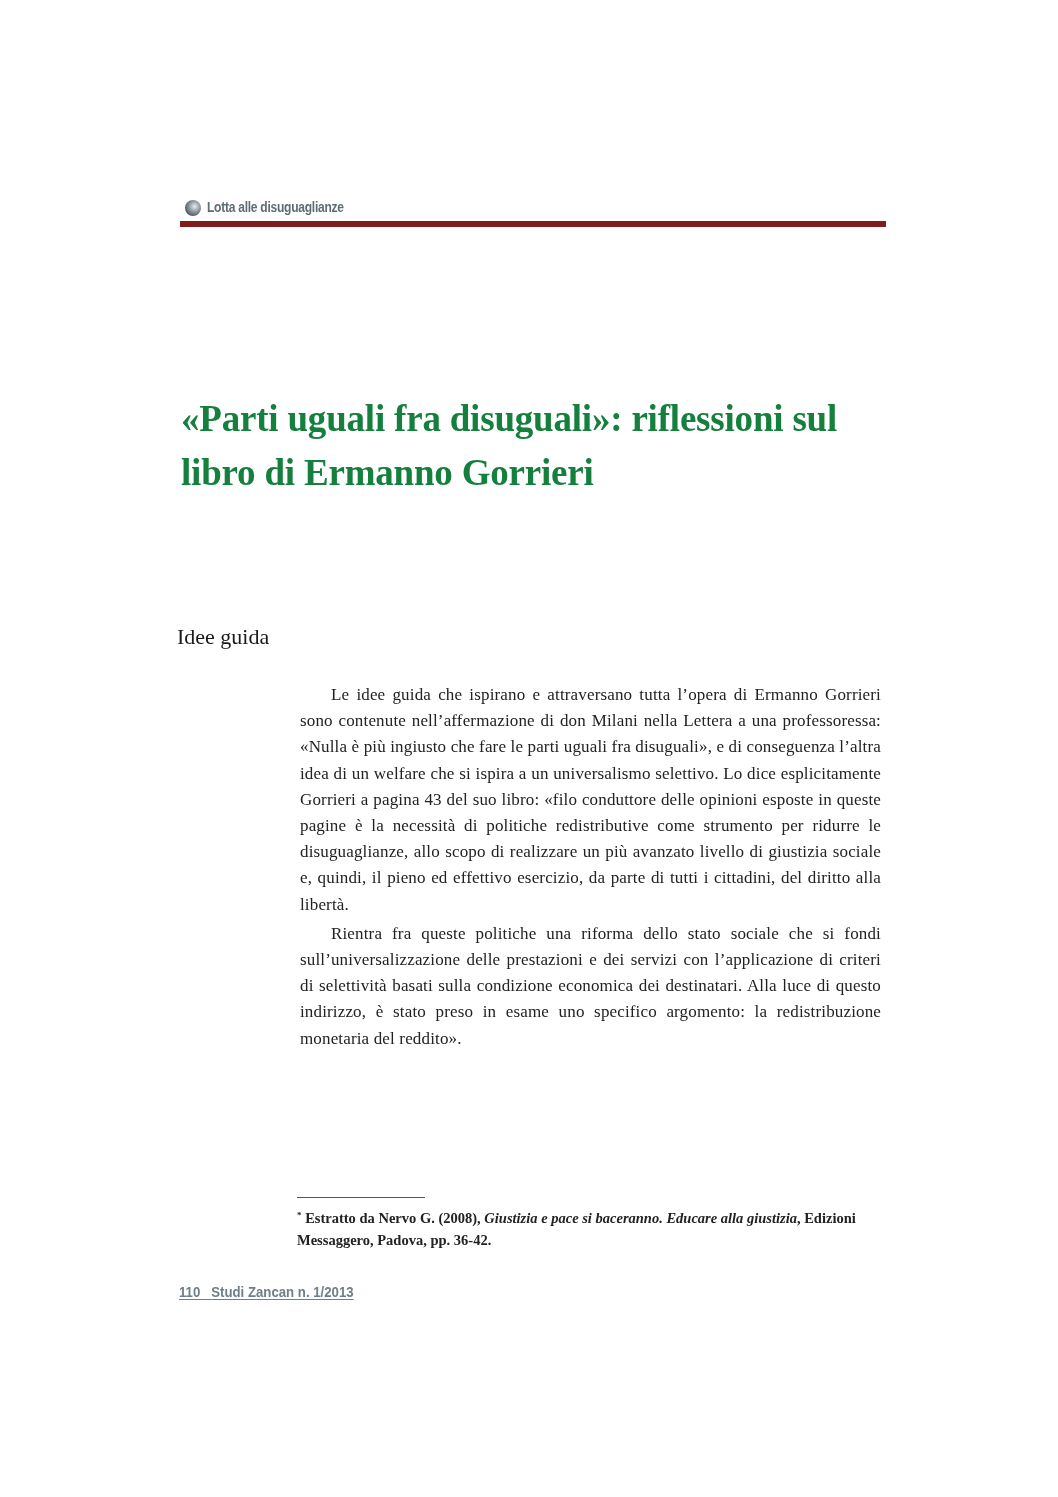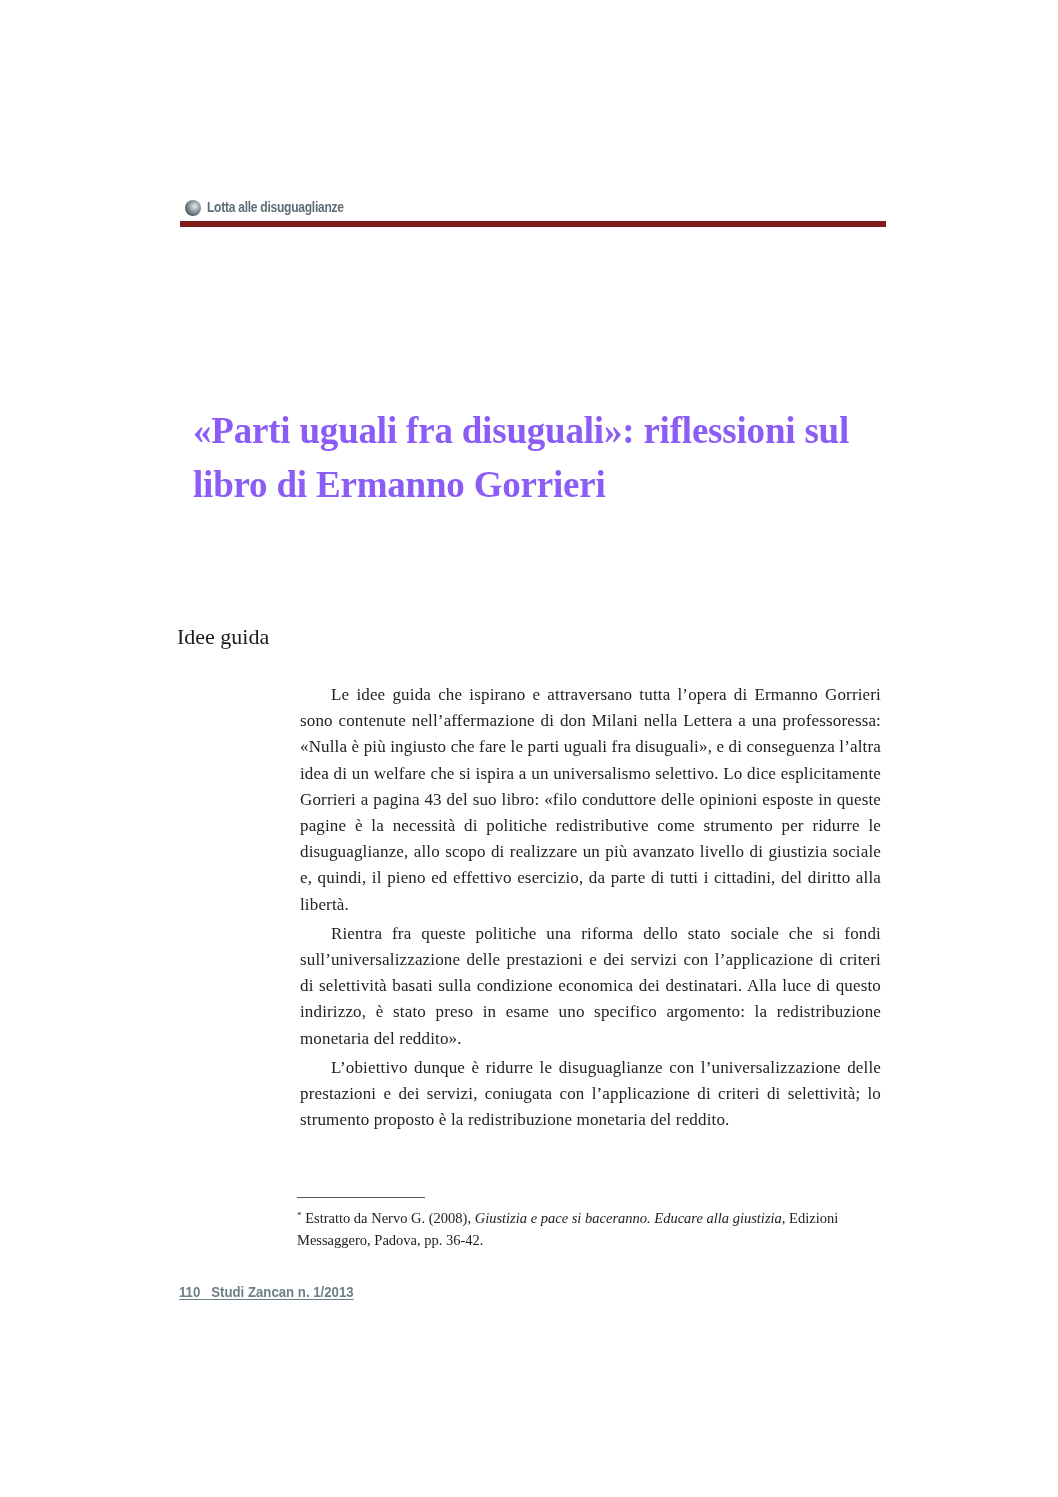--- a/index.html
+++ b/index.html
@@ -47,22 +47,22 @@
     }
     .title {
       position: absolute;
       left: 177px;
       top: 388px;
       width: 720px;
       font-family: "Liberation Serif", "DejaVu Serif", serif;
       font-weight: bold;
       font-size: 37px;
       line-height: 54px;
-      color: #8b5cf6;
-      margin: 16px;
+      color: #15803d;
+      margin: 4px;
       letter-spacing: -0.2px;
     }
     .section-heading {
       position: absolute;
       left: 177px;
       top: 624px;
       font-size: 22px;
       font-weight: normal;
       color: #1a1a1a;
       margin: 0;
@@ -91,20 +91,21 @@
       border-top: 1px solid #555;
     }
     .footnote {
       position: absolute;
       left: 297px;
       top: 1204px;
       width: 590px;
       font-size: 14.5px;
       line-height: 22px;
       color: #222;
+      font-weight: bold;
     }
     .footnote em {
       font-style: italic;
     }
     .footnote sup {
       font-size: 9px;
       vertical-align: 5px;
     }
     .page-footer {
       position: absolute;
@@ -129,21 +130,20 @@
   <span class="header-text">Lotta alle disuguaglianze</span>
 </div>
 
 <h1 class="title">«Parti uguali fra disuguali»: riflessioni sul libro di Ermanno Gorrieri</h1>
 
 <h2 class="section-heading">Idee guida</h2>
 
 <div class="body-text">
   <p>Le idee guida che ispirano e attraversano tutta l’opera di Ermanno Gorrieri sono contenute nell’affermazione di don Milani nella Lettera a una professoressa: «Nulla è più ingiusto che fare le parti uguali fra disuguali», e di conseguenza l’altra idea di un welfare che si ispira a un universalismo selettivo. Lo dice esplicitamente Gorrieri a pagina 43 del suo libro: «filo conduttore delle opinioni esposte in queste pagine è la necessità di politiche redistributive come strumento per ridurre le disuguaglianze, allo scopo di realizzare un più avanzato livello di giustizia sociale e, quindi, il pieno ed effettivo esercizio, da parte di tutti i cittadini, del diritto alla libertà.</p>
   <p>Rientra fra queste politiche una riforma dello stato sociale che si fondi sull’universalizzazione delle prestazioni e dei servizi con l’applicazione di criteri di selettività basati sulla condizione economica dei destinatari. Alla luce di questo indirizzo, è stato preso in esame uno specifico argomento: la redistribuzione monetaria del reddito».</p>
-  <p>L’obiettivo dunque è ridurre le disuguaglianze con l’universalizzazione delle prestazioni e dei servizi, coniugata con l’applicazione di criteri di selettività; lo strumento proposto è la redistribuzione monetaria del reddito.</p>
 </div>
 
 <div class="footnote-rule"></div>
 
 <div class="footnote">
   <sup>*</sup><span> Estratto da Nervo G. (2008), </span><em>Giustizia e pace si baceranno. Educare alla giustizia</em><span>, Edizioni Messaggero, Padova, pp. 36-42.</span>
 </div>
 
 <div class="page-footer">110   Studi Zancan n. 1/2013</div>
 

